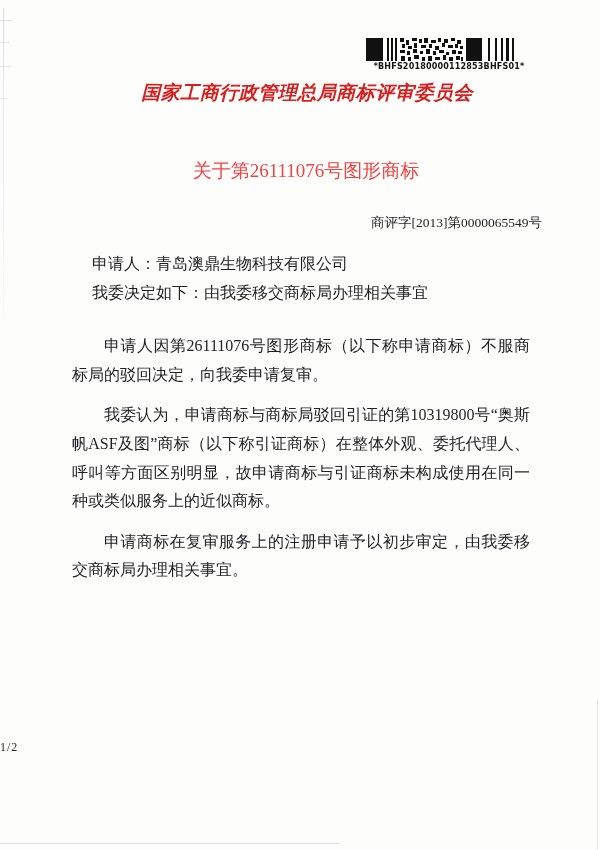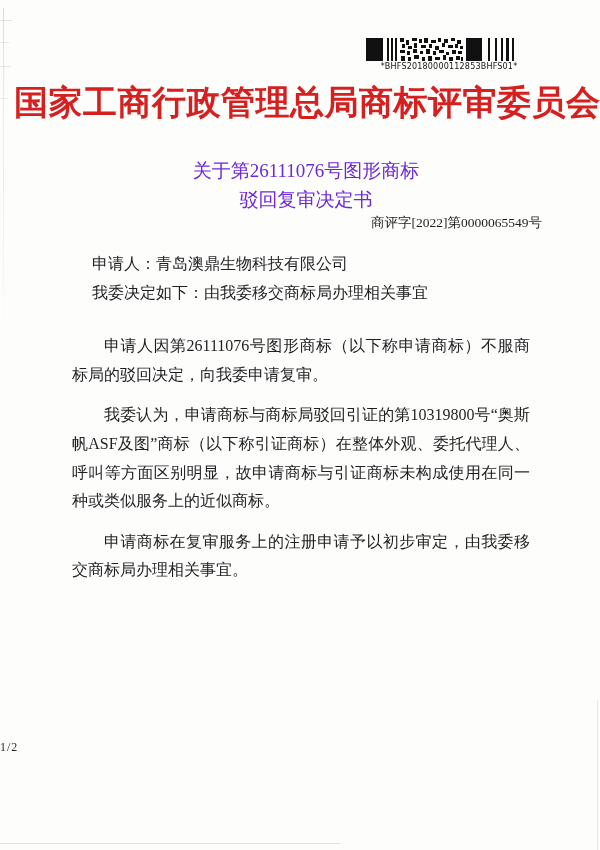--- a/index.html
+++ b/index.html
@@ -53,52 +53,53 @@
     position: absolute;
     left: 366px; top: 38px;
     width: 166px;
     text-align: center;
   }
   .barcode-svg { display: block; width: 166px; height: 23px; }
   .barcode-text {
     display: block;
     margin-top: 1px;
     font-family: "DejaVu Sans", "Liberation Sans", sans-serif;
-    font-weight: normal;
+    font-weight: bold;
     font-size: 8px;
     letter-spacing: .2px;
     color: #141414;
     white-space: nowrap;
   }
   
   .issuer-title {
     position: absolute;
     left: 0; top: 80px;
     width: 100%;
     margin: 0;
     padding-left: 14px;
     box-sizing: border-box;
     text-align: center;
-    font-size: 34px;
+    font-size: 19px;
     font-weight: bold;
     letter-spacing: .5px;
     color: #d5201f;
     white-space: nowrap;
+    font-style: italic;
   }
   
   .subject-title {
     position: absolute;
     left: 0; top: 156px;
     width: 100%;
     padding-left: 12px;
     box-sizing: border-box;
     text-align: center;
     font-size: 19px;
     line-height: 29px;
-    color: #6d28d9;
+    color: #ef4444;
   }
   
   .doc-number {
     position: absolute;
     top: 214px;
     right: 58px;
     font-size: 13.5px;
     color: #1e1e20;
   }
   
@@ -189,24 +190,23 @@
       <rect x="140" y="0" width="3" height="23"></rect>
       <rect x="146" y="0" width="2" height="23"></rect>
     </svg>
     <span class="barcode-text">*BHFS20180000112853BHFS01*</span>
   </div>
 
   <h1 class="issuer-title">国家工商行政管理总局商标评审委员会</h1>
 
   <div class="subject-title">
     <div>关于第26111076号图形商标</div>
-    <div>驳回复审决定书</div>
   </div>
 
-  <div class="doc-number">商评字[2022]第0000065549号</div>
+  <div class="doc-number">商评字[2013]第0000065549号</div>
 
   <div class="content">
     <div class="party-block">
       <p class="party-line"><span>申请人：</span><span>青岛澳鼎生物科技有限公司</span></p>
       <p class="party-line"><span>我委决定如下：</span><span>由我委移交商标局办理相关事宜</span></p>
     </div>
     <p class="body-para">申请人因第26111076号图形商标（以下称申请商标）不服商标局的驳回决定，向我委申请复审。</p>
     <p class="body-para">我委认为，申请商标与商标局驳回引证的第10319800号“奥斯帆ASF及图”商标（以下称引证商标）在整体外观、委托代理人、呼叫等方面区别明显，故申请商标与引证商标未构成使用在同一种或类似服务上的近似商标。</p>
     <p class="body-para">申请商标在复审服务上的注册申请予以初步审定，由我委移交商标局办理相关事宜。</p>
   </div>

